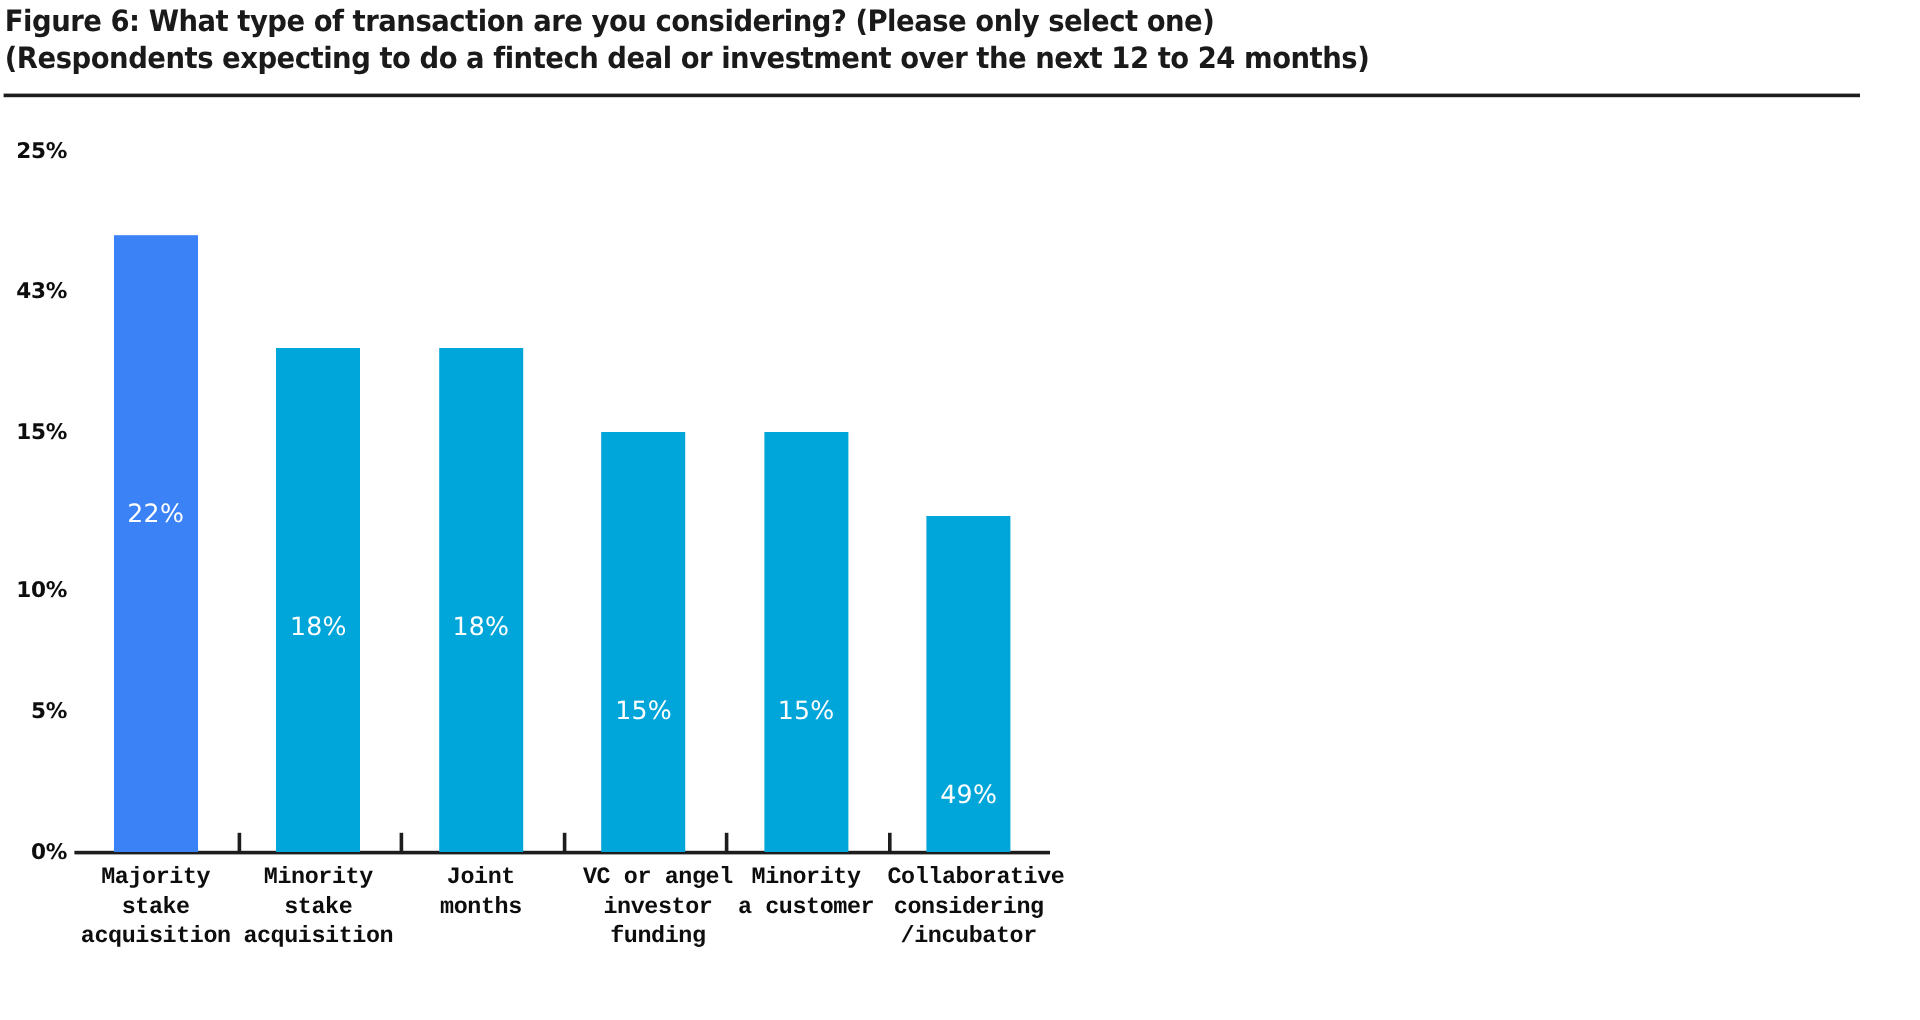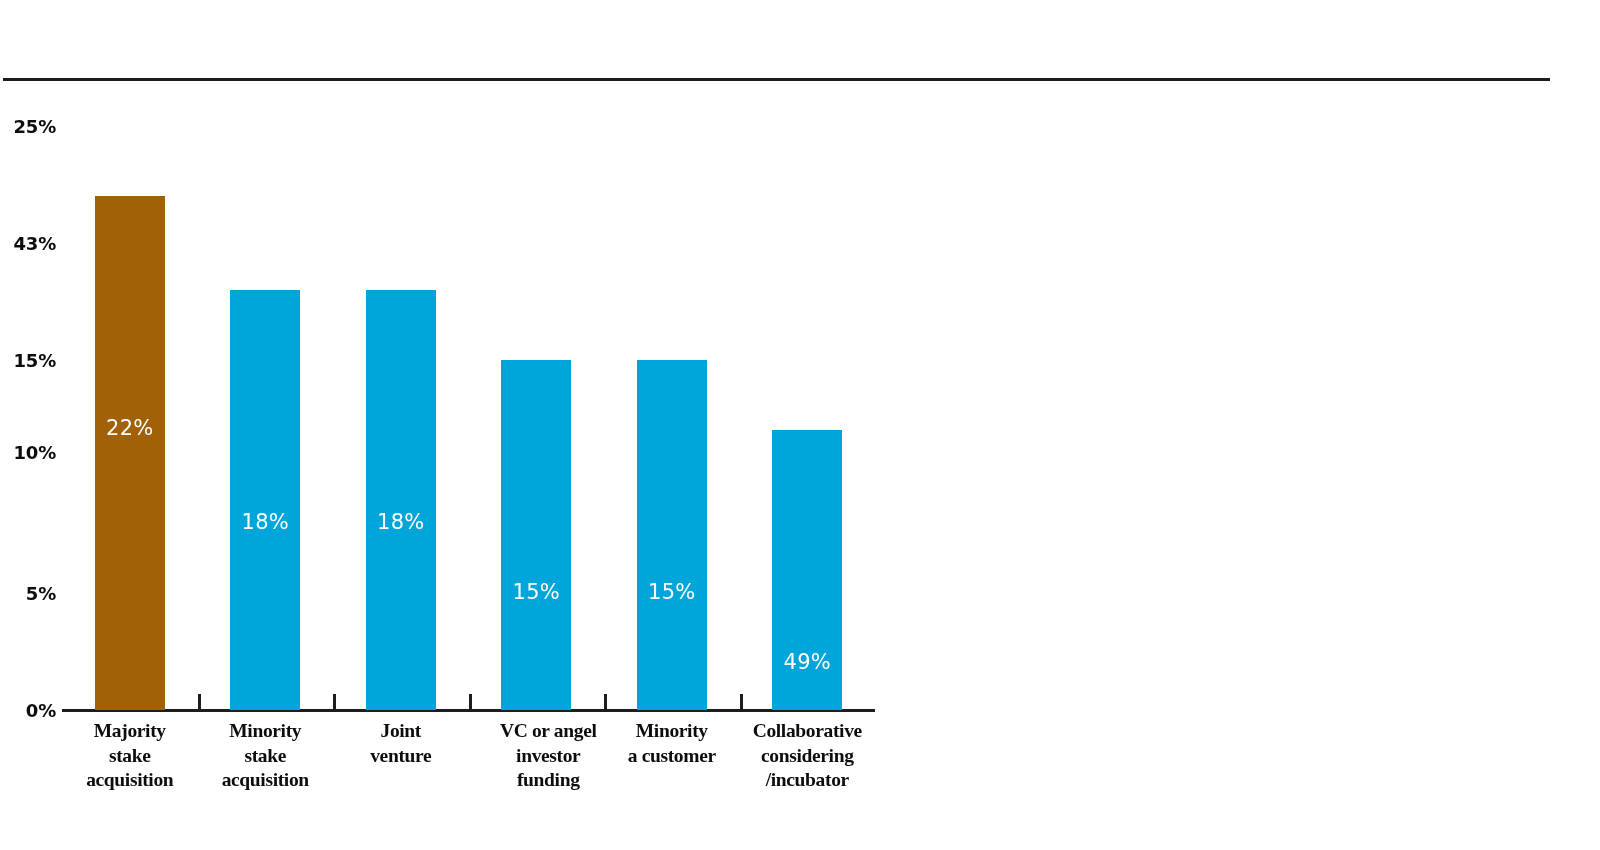--- a/index.html
+++ b/index.html
@@ -106,55 +106,59 @@
     color: #ffffff;
     letter-spacing: 0.2px;
     pointer-events: none;
   }
 
   
   .xlabel {
     position: absolute;
     top: 719px;
     text-align: center;
-    font-family: Liberation Serif, serif;
+    font-family: Liberation Mono, monospace;
     font-weight: bold;
     font-size: 19.5px;
     line-height: 24.5px;
     color: #0d0d0d;
     letter-spacing: -0.35px;
     white-space: pre-line;
   }
 </style>
 </head>
 <body>
 
 <div id="page">
 
+  <div class="title-block">
+    <div class="title-line">Figure 6: What type of transaction are you considering? (Please only select one)</div>
+    <div class="title-line">(Respondents expecting to do a fintech deal or investment over the next 12 to 24 months)</div>
+  </div>
   <div class="title-rule"></div>
 
   <div class="plot">
     <div id="yticks">
         <div class="ytick" style="top: 126px;">25%</div>
         <div class="ytick" style="top: 242.8px;">43%</div>
         <div class="ytick" style="top: 359.6px;">15%</div>
-        <div class="ytick" style="top: 452px; text-align: right;">10%</div>
+        <div class="ytick" style="top: 492px; text-align: right;">10%</div>
         <div class="ytick" style="top: 593.2px;">5%</div>
         <div class="ytick" style="top: 710px;">0%</div>
       </div>
     <div class="axis-line"></div>
     <div id="xticks">
         <div class="xtick" style="left: 197.5px;"></div>
         <div class="xtick" style="left: 333px;"></div>
         <div class="xtick" style="left: 468.5px;"></div>
         <div class="xtick" style="left: 604px;"></div>
         <div class="xtick" style="left: 739.5px;"></div>
       </div>
     <div id="bars">
-        <div class="bar" style="left: 94.75px; width: 70px; top: 196.08px; height: 513.92px; background: #a16207;">
+        <div class="bar" style="left: 94.75px; width: 70px; top: 196.08px; height: 513.92px; background: #3b82f6;">
           <div class="bar-value" style="color: rgb(255, 255, 255);">22%</div>
         </div>
         <div class="bar" style="left: 230.25px; width: 70px; top: 289.52px; height: 420.48px; background: rgb(0, 165, 217);">
           <div class="bar-value" style="color: rgb(255, 255, 255);">18%</div>
         </div>
         <div class="bar" style="left: 365.75px; width: 70px; top: 289.52px; height: 420.48px; background: rgb(0, 165, 217);">
           <div class="bar-value" style="color: rgb(255, 255, 255);">18%</div>
         </div>
         <div class="bar" style="left: 501.25px; width: 70px; top: 359.6px; height: 350.4px; background: rgb(0, 165, 217);">
           <div class="bar-value" style="color: rgb(255, 255, 255);">15%</div>
@@ -167,21 +171,21 @@
         </div>
       </div>
     <div id="xlabels">
         <div class="xlabel" style="left: 62px; width: 135.5px;">Majority
 stake
 acquisition</div>
         <div class="xlabel" style="left: 197.5px; width: 135.5px;">Minority
 stake
 acquisition</div>
         <div class="xlabel" style="left: 333px; width: 135.5px;">Joint
-venture</div>
+months</div>
         <div class="xlabel" style="left: 468.5px; width: 135.5px; margin-left: 12px;">VC or angel
 investor
 funding</div>
         <div class="xlabel" style="left: 604px; width: 135.5px;">Minority
 a customer</div>
         <div class="xlabel" style="left: 739.5px; width: 135.5px;">Collaborative
 considering
 /incubator</div>
       </div>
   </div>

